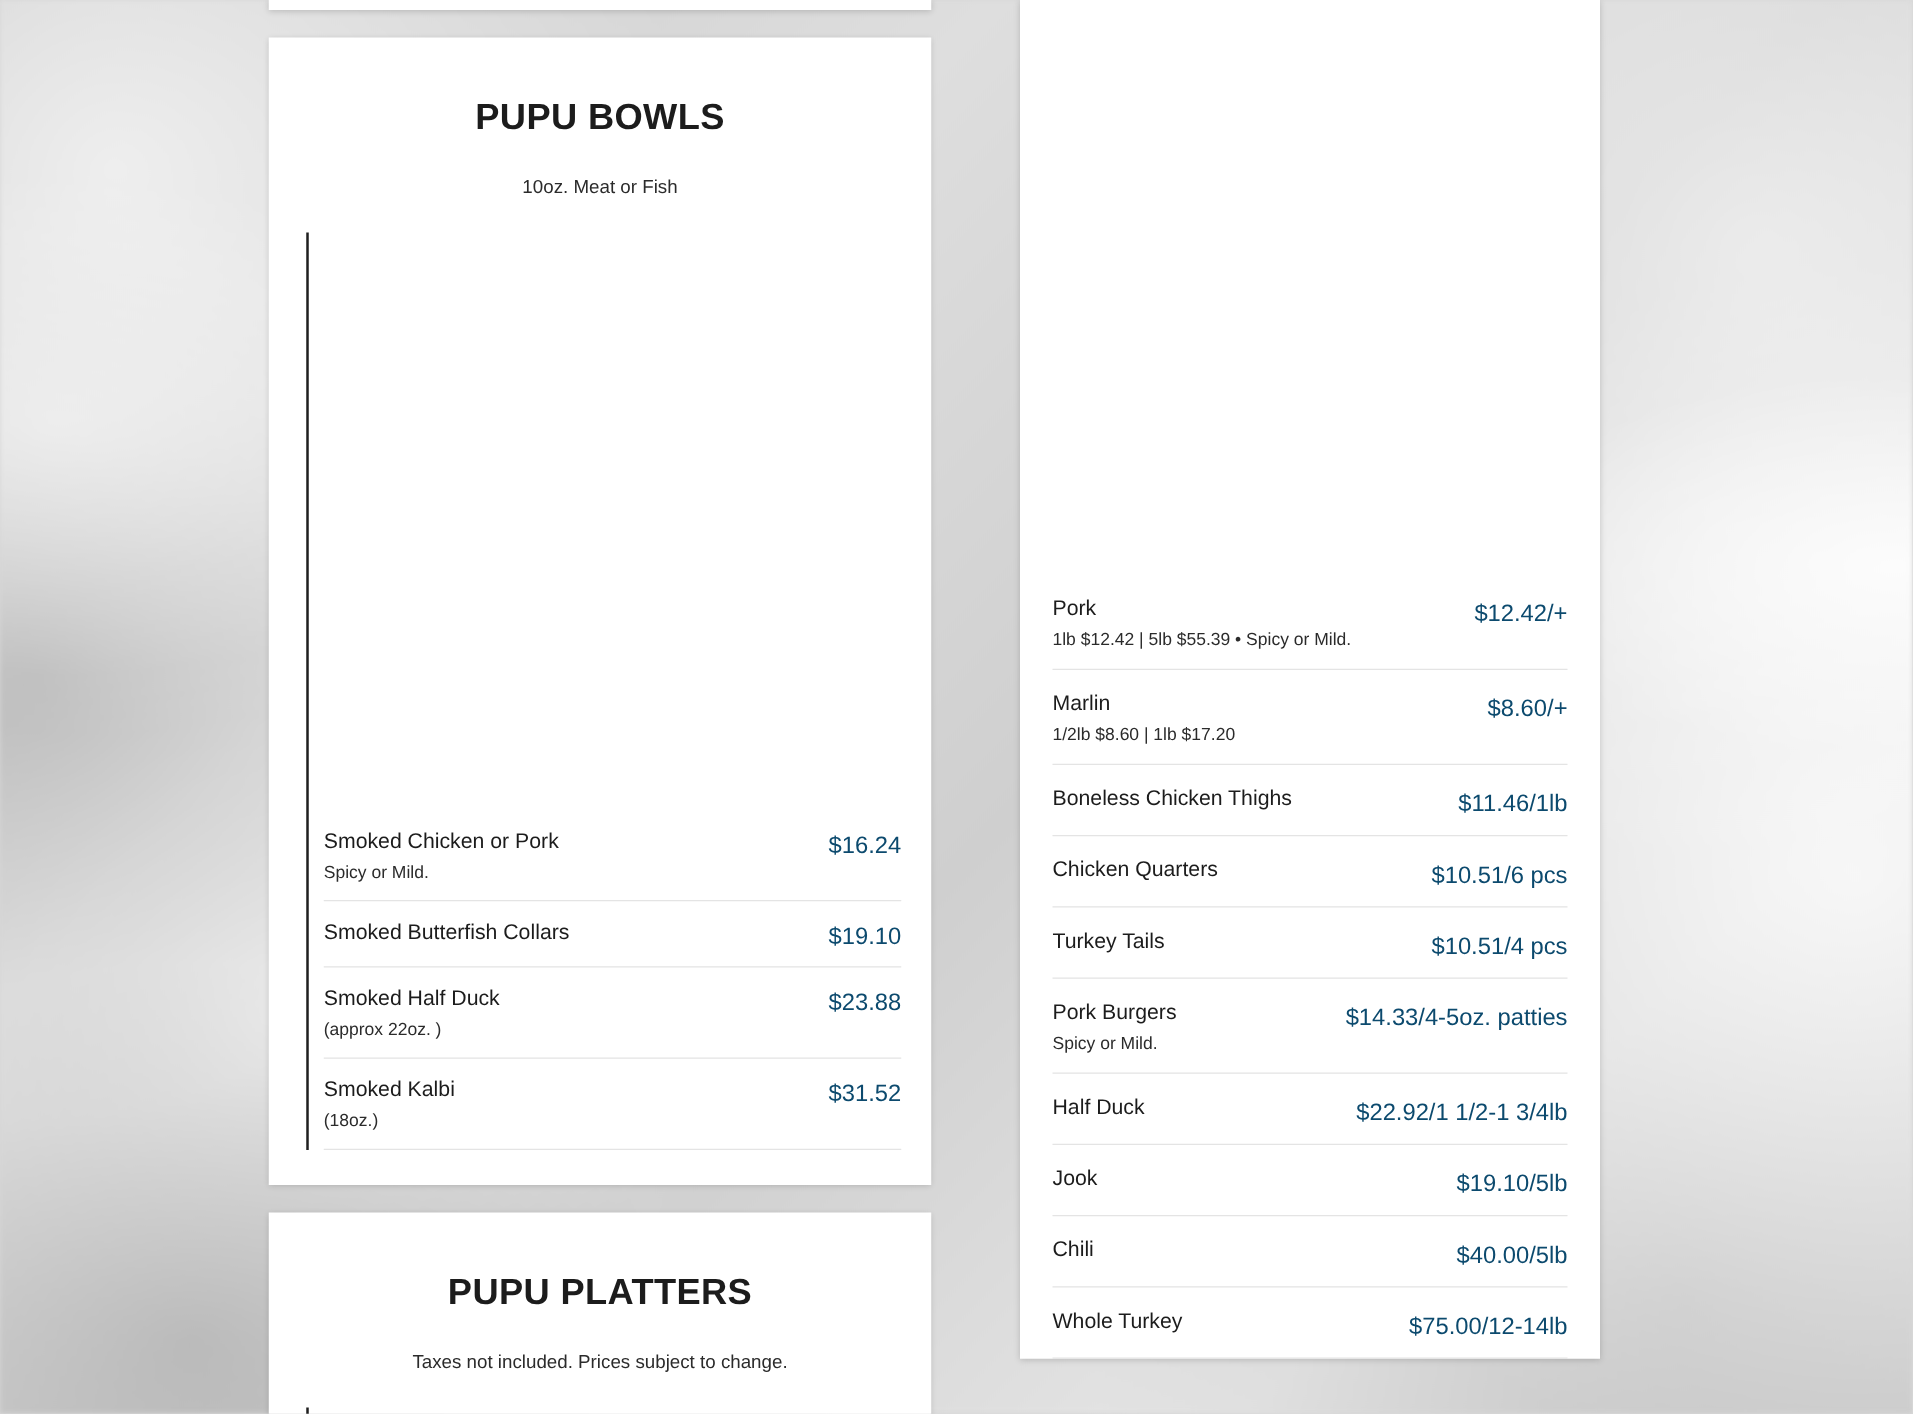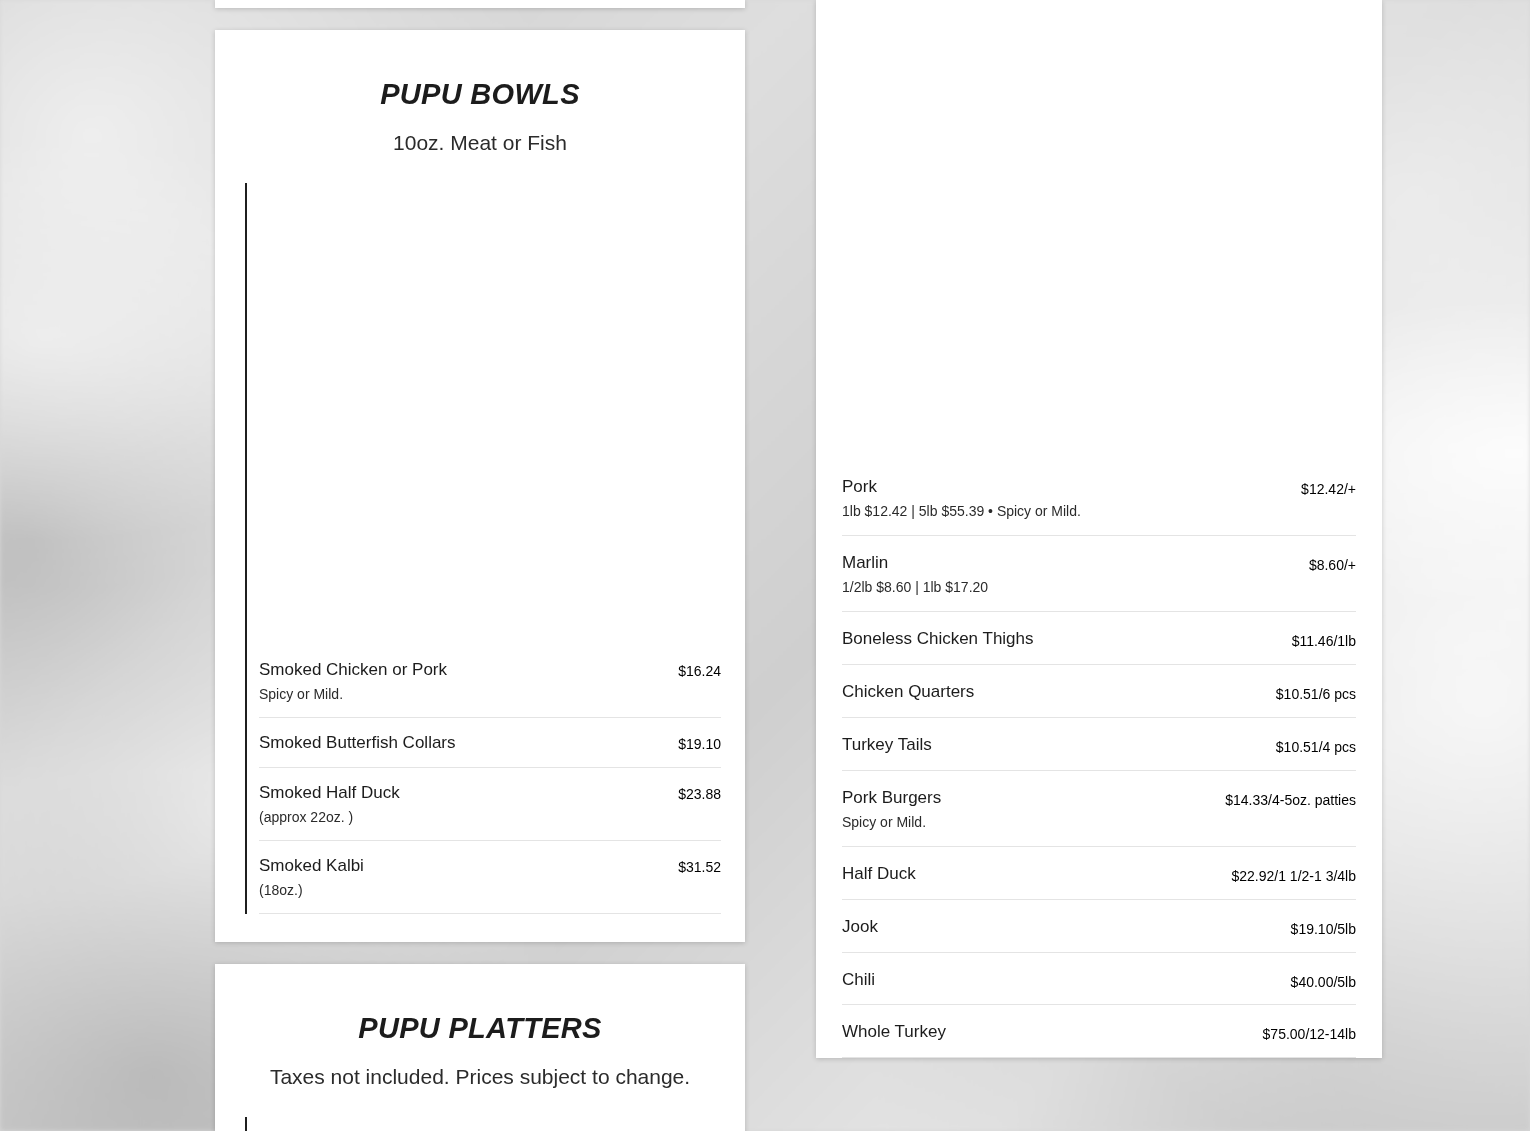--- a/index.html
+++ b/index.html
@@ -48,46 +48,45 @@
   .col-left {
     position: absolute;
     left: 215px;
     top: 0;
     width: 530px;
   }
   .col-right {
     position: absolute;
     left: 816px;
     top: 0;
-    width: 566px;
+    width: 464px;
   }
 
   .card {
     background: #ffffff;
     box-shadow: 0 1px 5px rgba(0,0,0,0.18);
   }
 
   .card-top-stub {
     height: 8px;
     margin-bottom: 22px;
   }
 
   .section-title {
     text-align: center;
     font-size: 29px;
     font-weight: 700;
     letter-spacing: 0.3px;
     color: #1c1c1c;
-    margin: 4px;
+    margin: 14px;
     padding-top: 48px;
-    font-style: italic;
   }
   .section-sub {
     text-align: center;
-    font-size: 21px;
+    font-size: 15px;
     color: #2b2b2b;
     margin: 0;
     padding-top: 16px;
   }
 
   .items-wrap {
     margin: 28px 0 0 30px;
     padding-left: 12px;
     border-left: 2px solid #1f1f1f;
   }
@@ -109,22 +108,22 @@
     color: #1c1c1c;
     line-height: 1.35;
   }
   .menu-row .desc {
     font-size: 14px;
     color: #2b2b2b;
     line-height: 1.5;
     margin-top: 2px;
   }
   .menu-row .price {
-    font-size: 14px;
-    color: #000000;
+    font-size: 19px;
+    color: #0c4a6e;
     white-space: nowrap;
     padding-top: 4px;
   }
 
   
   .card-right {
     padding: 0 26px 0 26px;
   }
   .right-spacer { height: 462px; }
   .right-list .menu-row { padding: 16px 0 13px 0; }

